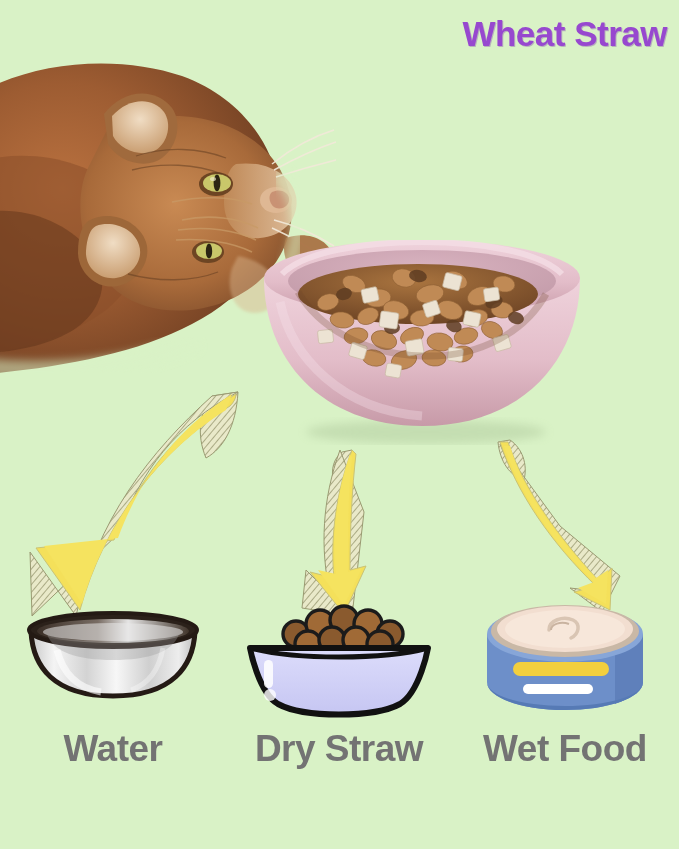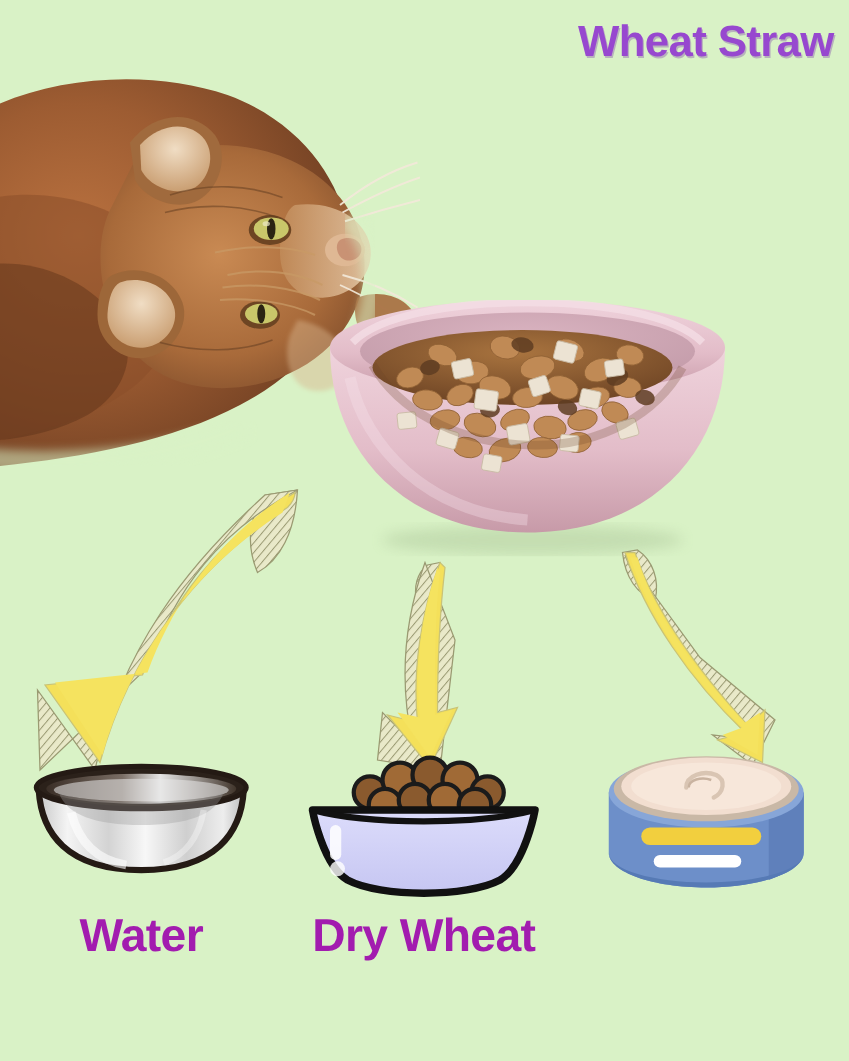--- a/index.html
+++ b/index.html
@@ -42,21 +42,21 @@
   .cell{position:absolute;top:0;width:226px;height:230px;}
   .cell.c0{left:0;}
   .cell.c1{left:226px;}
   .cell.c2{left:452px;}
   .art{position:absolute;left:0;top:0;width:226px;height:120px;}
   .art svg{display:block;margin:0 auto;}
   .caption{
     position:absolute;left:0;top:128px;width:226px;
     text-align:center;
     font-size:37px;font-weight:bold;
-    color:#a21caf;
+    color:#737373;
     letter-spacing:-0.5px;
     white-space:nowrap;
   }
 </style>
 </head>
 <body>
 
 <div class="stage">
 
   <div class="headline">
@@ -362,21 +362,21 @@
 
           <path d="M16 48 C16 48 24 92 44 104 C70 118 140 118 166 104
                    C186 92 194 48 194 48 Z" fill="url(#lavBody)" stroke="#111111" stroke-width="6" stroke-linejoin="round"></path>
 
           <path d="M16 48 C60 60 150 60 194 48" stroke="#111111" stroke-width="5" fill="none"></path>
 
           <rect x="30" y="60" width="9" height="28" rx="4.5" fill="#ffffff" opacity=".85"></rect>
           <circle cx="36" cy="95" r="6" fill="#ffffff" opacity=".8"></circle>
         </svg>
       </div>
-      <div class="caption">Dry Wheat</div>
+      <div class="caption">Dry Straw</div>
     </div>
 
     <div class="cell c2">
       <div class="art">
         <svg width="200" height="122" viewBox="0 0 200 122">
           <defs>
             <linearGradient id="canBody" x1="0" y1="0" x2="1" y2="0">
               <stop offset="0%" stop-color="#6b8ec9"></stop>
               <stop offset="68%" stop-color="#779fd0" stop-opacity="0"></stop>
             </linearGradient>
@@ -394,16 +394,17 @@
           <ellipse cx="100" cy="29" rx="68" ry="23" fill="#f2ded0"></ellipse>
           <ellipse cx="100" cy="29" rx="60" ry="19" fill="#f7e7da"></ellipse>
 
           <path d="M84 30 C84 20 98 16 108 20 C116 24 114 34 106 38" stroke="#d9c5b3" stroke-width="3.5" fill="none" stroke-linecap="round"></path>
           <path d="M86 30 C86 24 96 21 104 24" stroke="#c9b3a0" stroke-width="2" fill="none"></path>
 
           <rect x="48" y="62" width="96" height="14" rx="7" fill="#f2cf3e"></rect>
           <rect x="58" y="84" width="70" height="10" rx="5" fill="#ffffff"></rect>
         </svg>
       </div>
+      <div class="caption">Wet Food</div>
     </div>
 
   </div>
 </div>
 
 </body></html>

